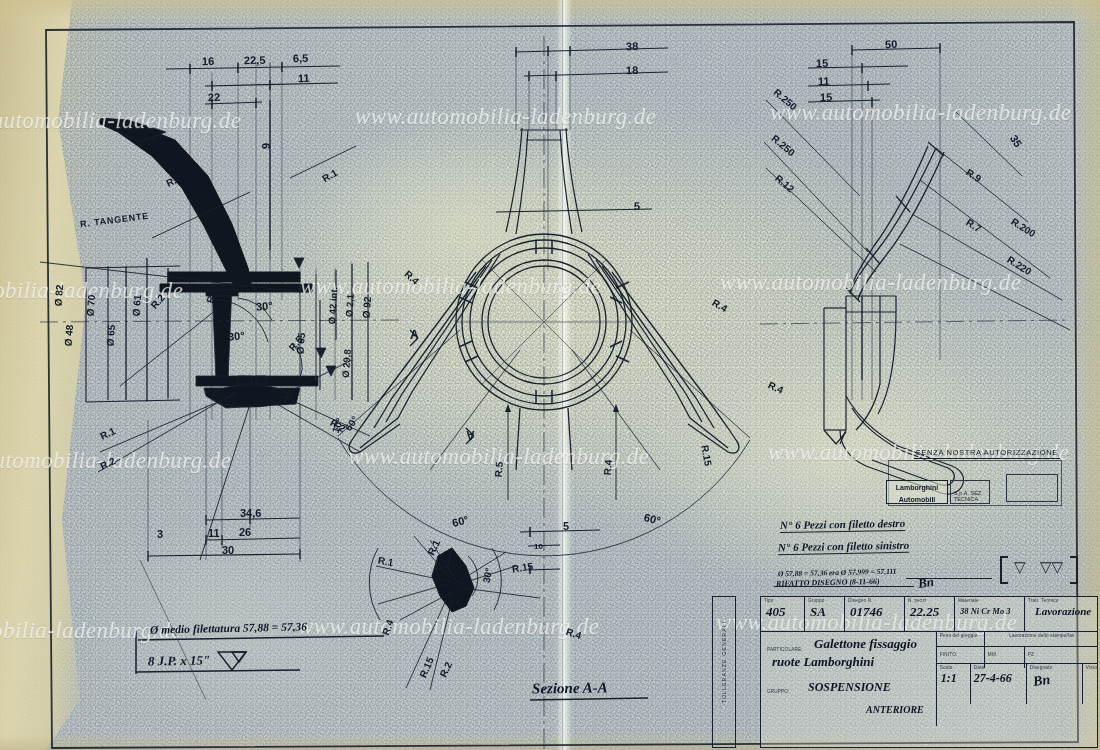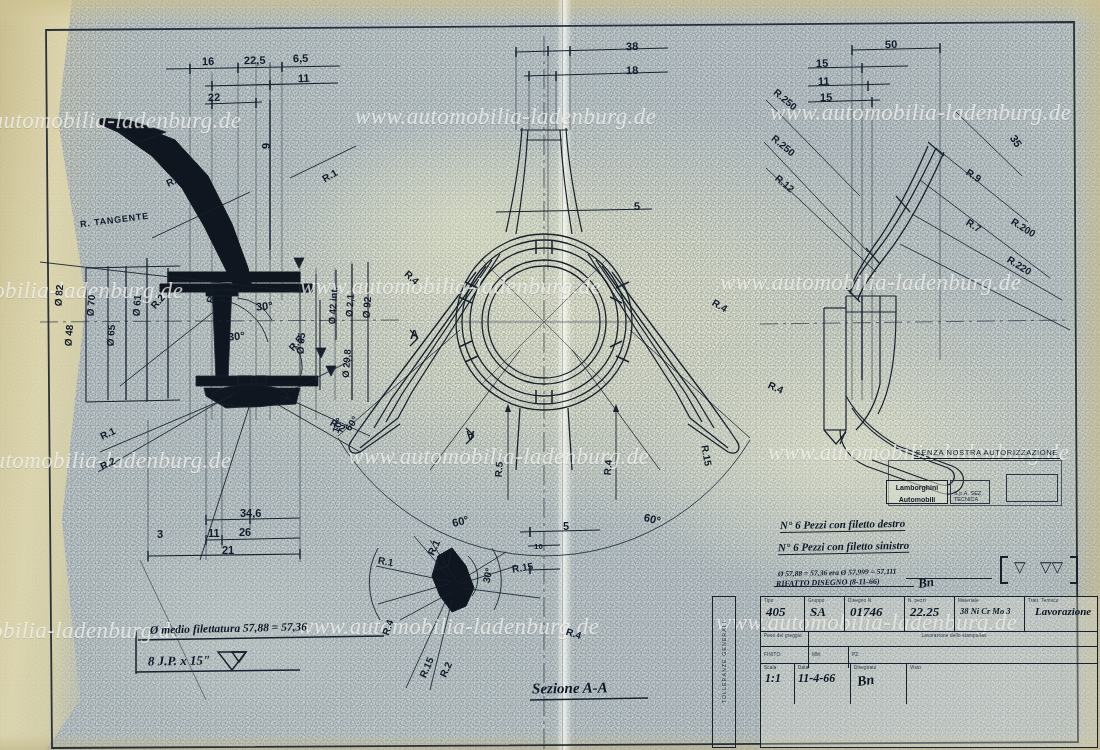--- a/index.html
+++ b/index.html
@@ -604,21 +604,21 @@
     <div class="lab" style="left:100px;top:458px;font-size:10px;transform:rotate(-26deg);">R.2</div>
     <div class="lab" style="left:322px;top:170px;font-size:10px;transform:rotate(-30deg);">R.1</div>
     <div class="lab" style="left:288px;top:338px;font-size:10px;transform:rotate(-50deg);">R.5</div>
     <div class="lab" style="left:330px;top:420px;font-size:10px;transform:rotate(30deg);">R.2</div>
     <div class="lab" style="left:166px;top:175px;font-size:10px;transform:rotate(-25deg);">R.1</div>
 
     <div class="lab" style="left:157px;top:528px;font-size:11px;">3</div>
     <div class="lab" style="left:208px;top:527px;font-size:11px;">11</div>
     <div class="lab" style="left:239px;top:526px;font-size:11px;">26</div>
     <div class="lab" style="left:240px;top:507px;font-size:11px;">34,6</div>
-    <div class="lab" style="left:222px;top:544px;font-size:11px;">21</div>
+    <div class="lab" style="left:222px;top:544px;font-size:11px;">30</div>
 
     <div class="lab" style="left:80px;top:215px;font-size:9px;letter-spacing:.8px;transform:rotate(-7deg);">R. TANGENTE</div>
 
     <div class="lab" style="left:626px;top:40px;font-size:11px;transform:rotate(-1.5deg);">38</div>
     <div class="lab" style="left:626px;top:64px;font-size:11px;transform:rotate(-1.5deg);">18</div>
     <div class="lab" style="left:634px;top:200px;font-size:11px;transform:rotate(-1.5deg);">5</div>
     <div class="lab" style="left:563px;top:520px;font-size:11px;">5</div>
     <div class="lab" style="left:534px;top:534px;font-size:8px;margin-top:8px;">10</div>
     <div class="lab" style="left:452px;top:515px;font-size:11px;transform:rotate(-14deg);">60°</div>
     <div class="lab" style="left:644px;top:513px;font-size:11px;transform:rotate(14deg);">60°</div>
@@ -717,20 +717,28 @@
         <div class="tb-val tb-small">38 Ni Cr Mo 3</div>
       </div>
       <div class="tb-cell" style="flex:1;">
         <div class="tb-hdr">Tratt. Termico</div>
         <div class="tb-val tb-small" style="font-size:11px;padding-left:10px;">Lavorazione</div>
       </div>
     </div>
 
     <div class="tb-row" style="height:94px;border-bottom:none;">
 
+      <div class="tb-cell" style="width:194px;position:relative;">
+        <div class="tb-hdr" style="position:absolute;left:3px;top:14px;">PARTICOLARE:</div>
+        <div class="tb-val" style="position:absolute;left:48px;top:4px;font-size:13px;">Galettone fissaggio</div>
+        <div class="tb-val" style="position:absolute;left:6px;top:22px;font-size:13px;">ruote Lamborghini</div>
+        <div class="tb-hdr" style="position:absolute;left:3px;top:56px;">GRUPPO:</div>
+        <div class="tb-val" style="position:absolute;left:42px;top:48px;font-size:12px;">SOSPENSIONE</div>
+        <div class="tb-val" style="position:absolute;left:100px;top:70px;font-size:10px;">ANTERIORE</div>
+      </div>
 
       <div class="tb-cell" style="flex:1;position:relative;">
 
         <div style="display:flex;height:14px;border-bottom:1.1px solid #16202e;">
           <div class="tb-hdr" style="width:44px;border-right:1.1px solid #16202e;height:100%;">Peso del greggio</div>
           <div class="tb-hdr" style="flex:1;text-align:center;">Lavorazione dello stampo/lav.</div>
         </div>
 
 
         <div style="display:flex;height:16px;border-bottom:1.1px solid #16202e;">
@@ -739,21 +747,21 @@
           <div class="tb-hdr" style="flex:1;padding-top:5px;">PZ.</div>
         </div>
 
         <div style="display:flex;height:40px;">
           <div class="tb-cell" style="width:34px;">
             <div class="tb-hdr">Scala</div>
             <div class="tb-val" style="font-size:12px;padding-left:4px;">1:1</div>
           </div>
           <div class="tb-cell" style="width:56px;">
             <div class="tb-hdr">Data</div>
-            <div class="tb-val" style="font-size:12px;padding-left:3px;">11-4-66</div>
+            <div class="tb-val" style="font-size:12px;padding-left:3px;">27-4-66</div>
           </div>
           <div class="tb-cell" style="width:56px;">
             <div class="tb-hdr">Disegnato</div>
             <div class="tb-val" style="font-size:14px;padding-left:6px;transform:rotate(-8deg);">Bn</div>
           </div>
           <div class="tb-cell" style="flex:1;">
             <div class="tb-hdr">Visto</div>
           </div>
         </div>
       </div>

